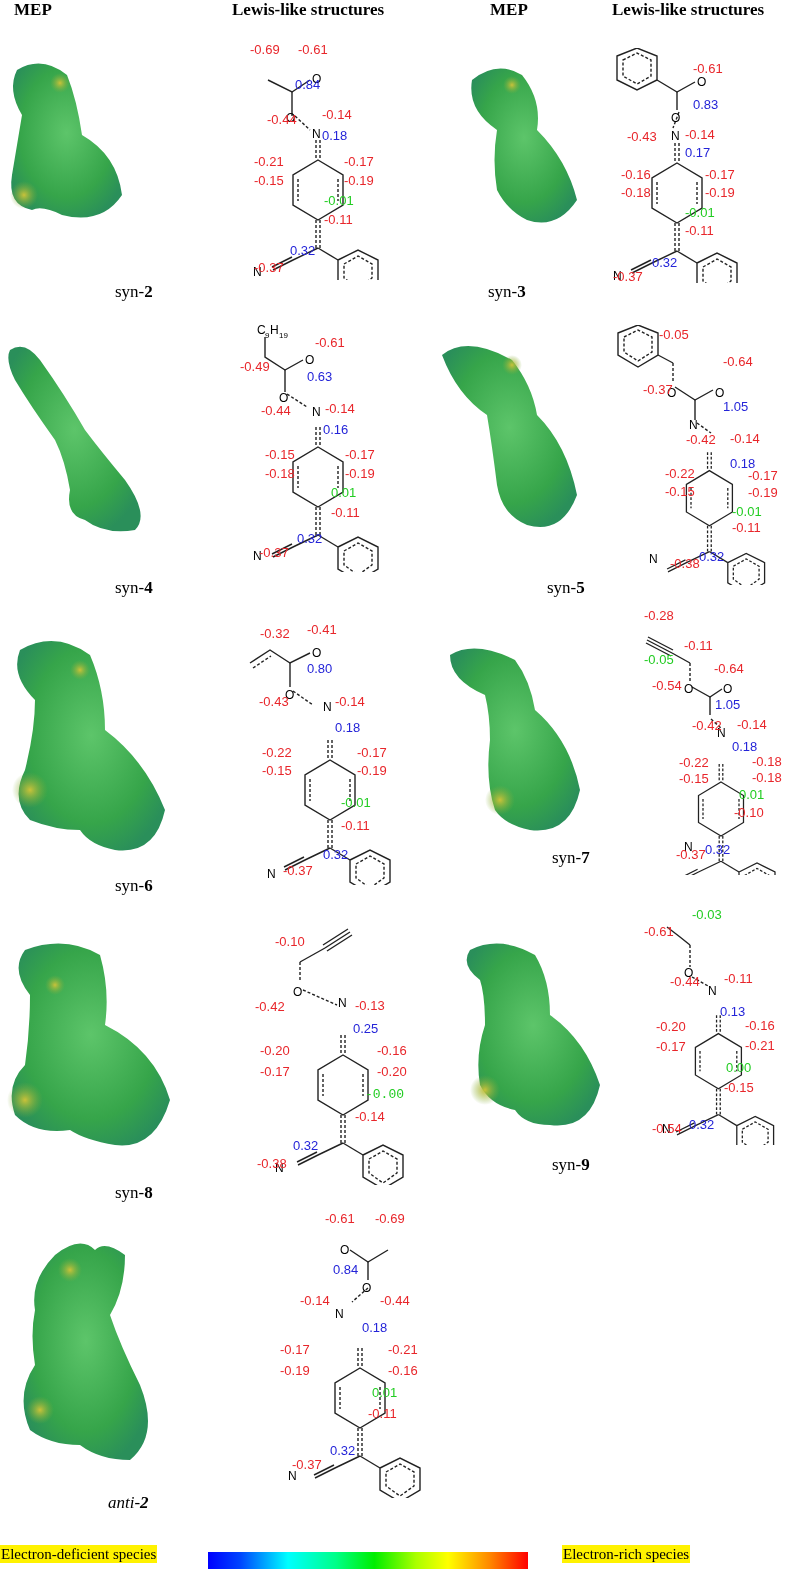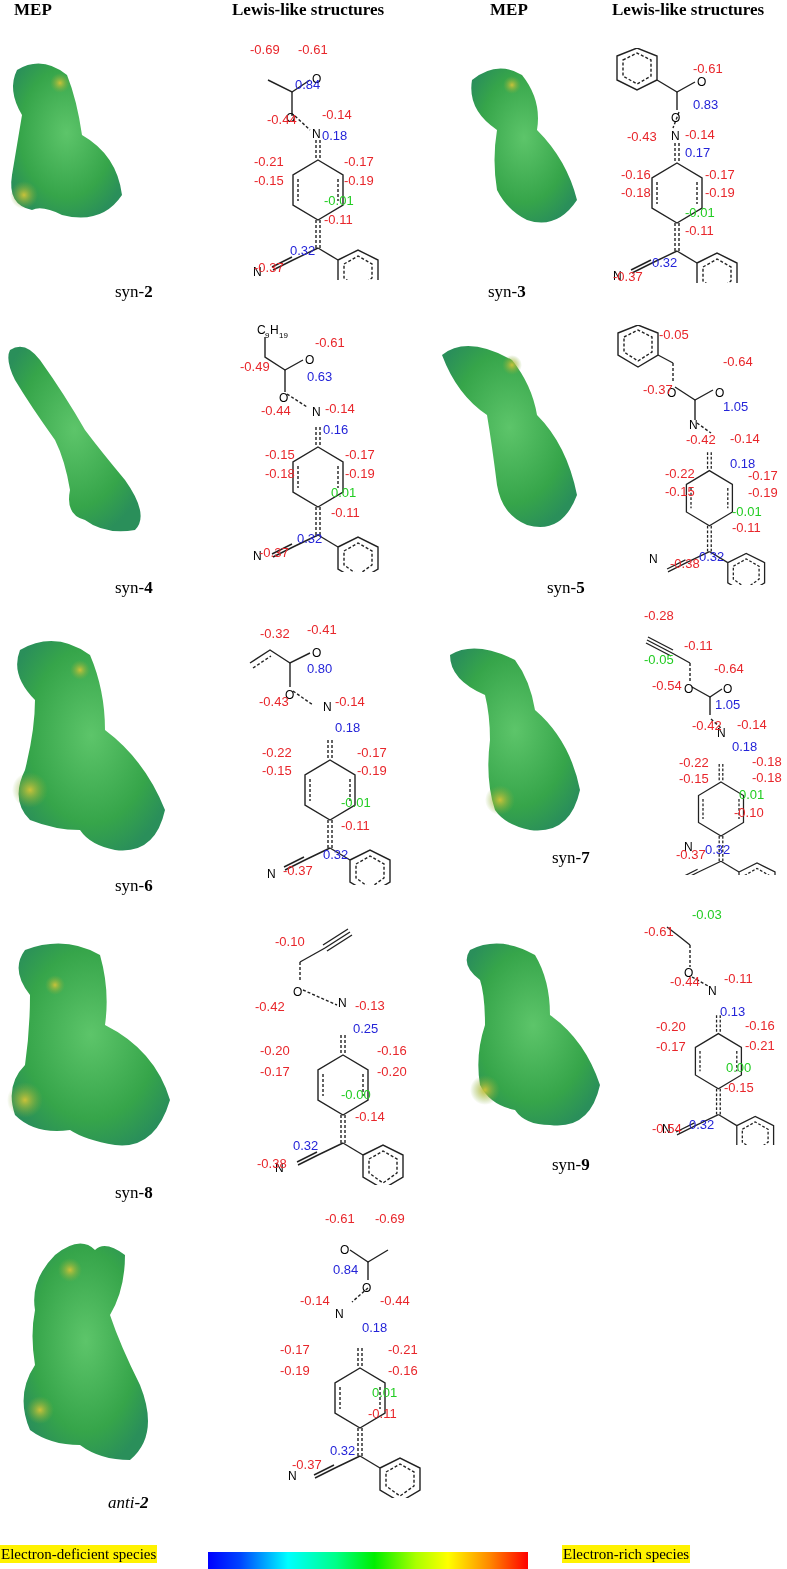--- a/index.html
+++ b/index.html
@@ -330,21 +330,21 @@
     <text x="30" y="252" font-size="12">N</text>
   </svg>
   <span class="lbl red" style="left:30px;top:15px;">-0.10</span>
   <span class="lbl red" style="left:10px;top:80px;">-0.42</span>
   <span class="lbl red" style="left:110px;top:79px;">-0.13</span>
   <span class="lbl blue" style="left:108px;top:102px;">0.25</span>
   <span class="lbl red" style="left:15px;top:124px;">-0.20</span>
   <span class="lbl red" style="left:15px;top:145px;">-0.17</span>
   <span class="lbl red" style="left:132px;top:124px;">-0.16</span>
   <span class="lbl red" style="left:132px;top:145px;">-0.20</span>
-  <span class="lbl green" style="left:96px;top:168px;">-0.00</span>
+  <span class="lbl green" style="left:120px;top:168px;font-family:Liberation Mono, monospace;">-0.00</span>
   <span class="lbl red" style="left:110px;top:190px;">-0.14</span>
   <span class="lbl blue" style="left:48px;top:219px;">0.32</span>
   <span class="lbl red" style="left:12px;top:237px;">-0.38</span>
 </div>
 
 <div class="mep" style="left:460px;top:935px;">
   <svg width="160" height="200" viewBox="0 0 160 200">
     <path d="M10,15 Q40,0 75,20 Q90,45 90,80 Q125,105 140,150 Q130,195 90,190 Q65,190 55,175 Q30,170 20,150 Q15,120 25,90 Q25,60 20,45 Q0,30 10,15Z" fill="url(#mepg)"></path>
     <circle cx="25" cy="155" r="15" fill="url(#yel)"></circle>
   </svg>

